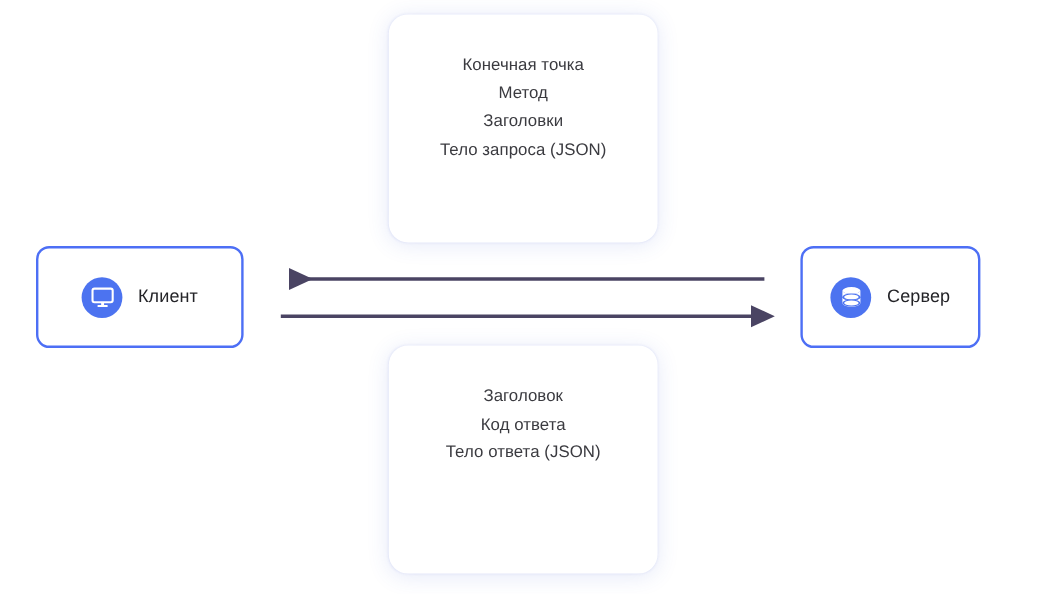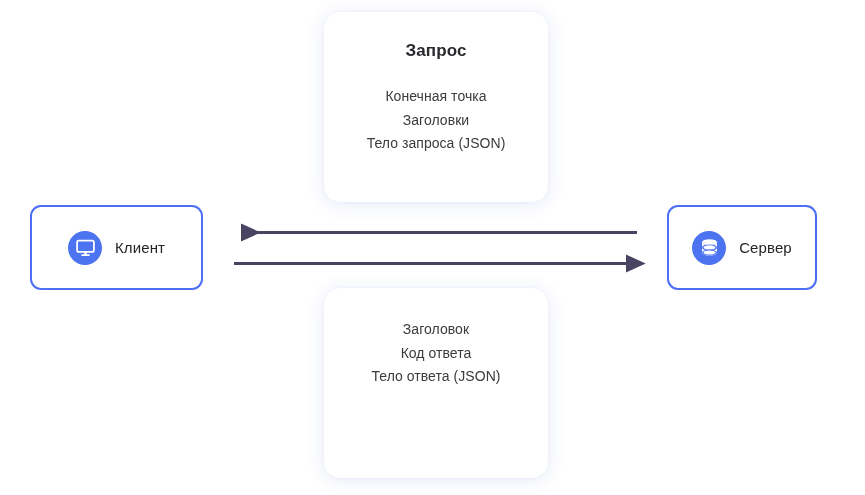--- a/index.html
+++ b/index.html
@@ -102,23 +102,23 @@
     height: 495px;
     pointer-events: none;
   }
 </style>
 </head>
 <body>
 
 <div id="canvas">
 
   <div class="info-card" id="request-card">
-    <div class="card-title">Запрос</div>
     <div class="card-lines">
       <span class="card-line">Конечная точка</span>
+      <span class="card-line">Метод</span>
       <span class="card-line">Заголовки</span>
       <span class="card-line">Тело запроса (JSON)</span>
     </div>
   </div>
 
   <div class="info-card" id="response-card">
     <div class="card-lines">
       <span class="card-line">Заголовок</span>
       <span class="card-line">Код ответа</span>
       <span class="card-line">Тело ответа (JSON)</span>

